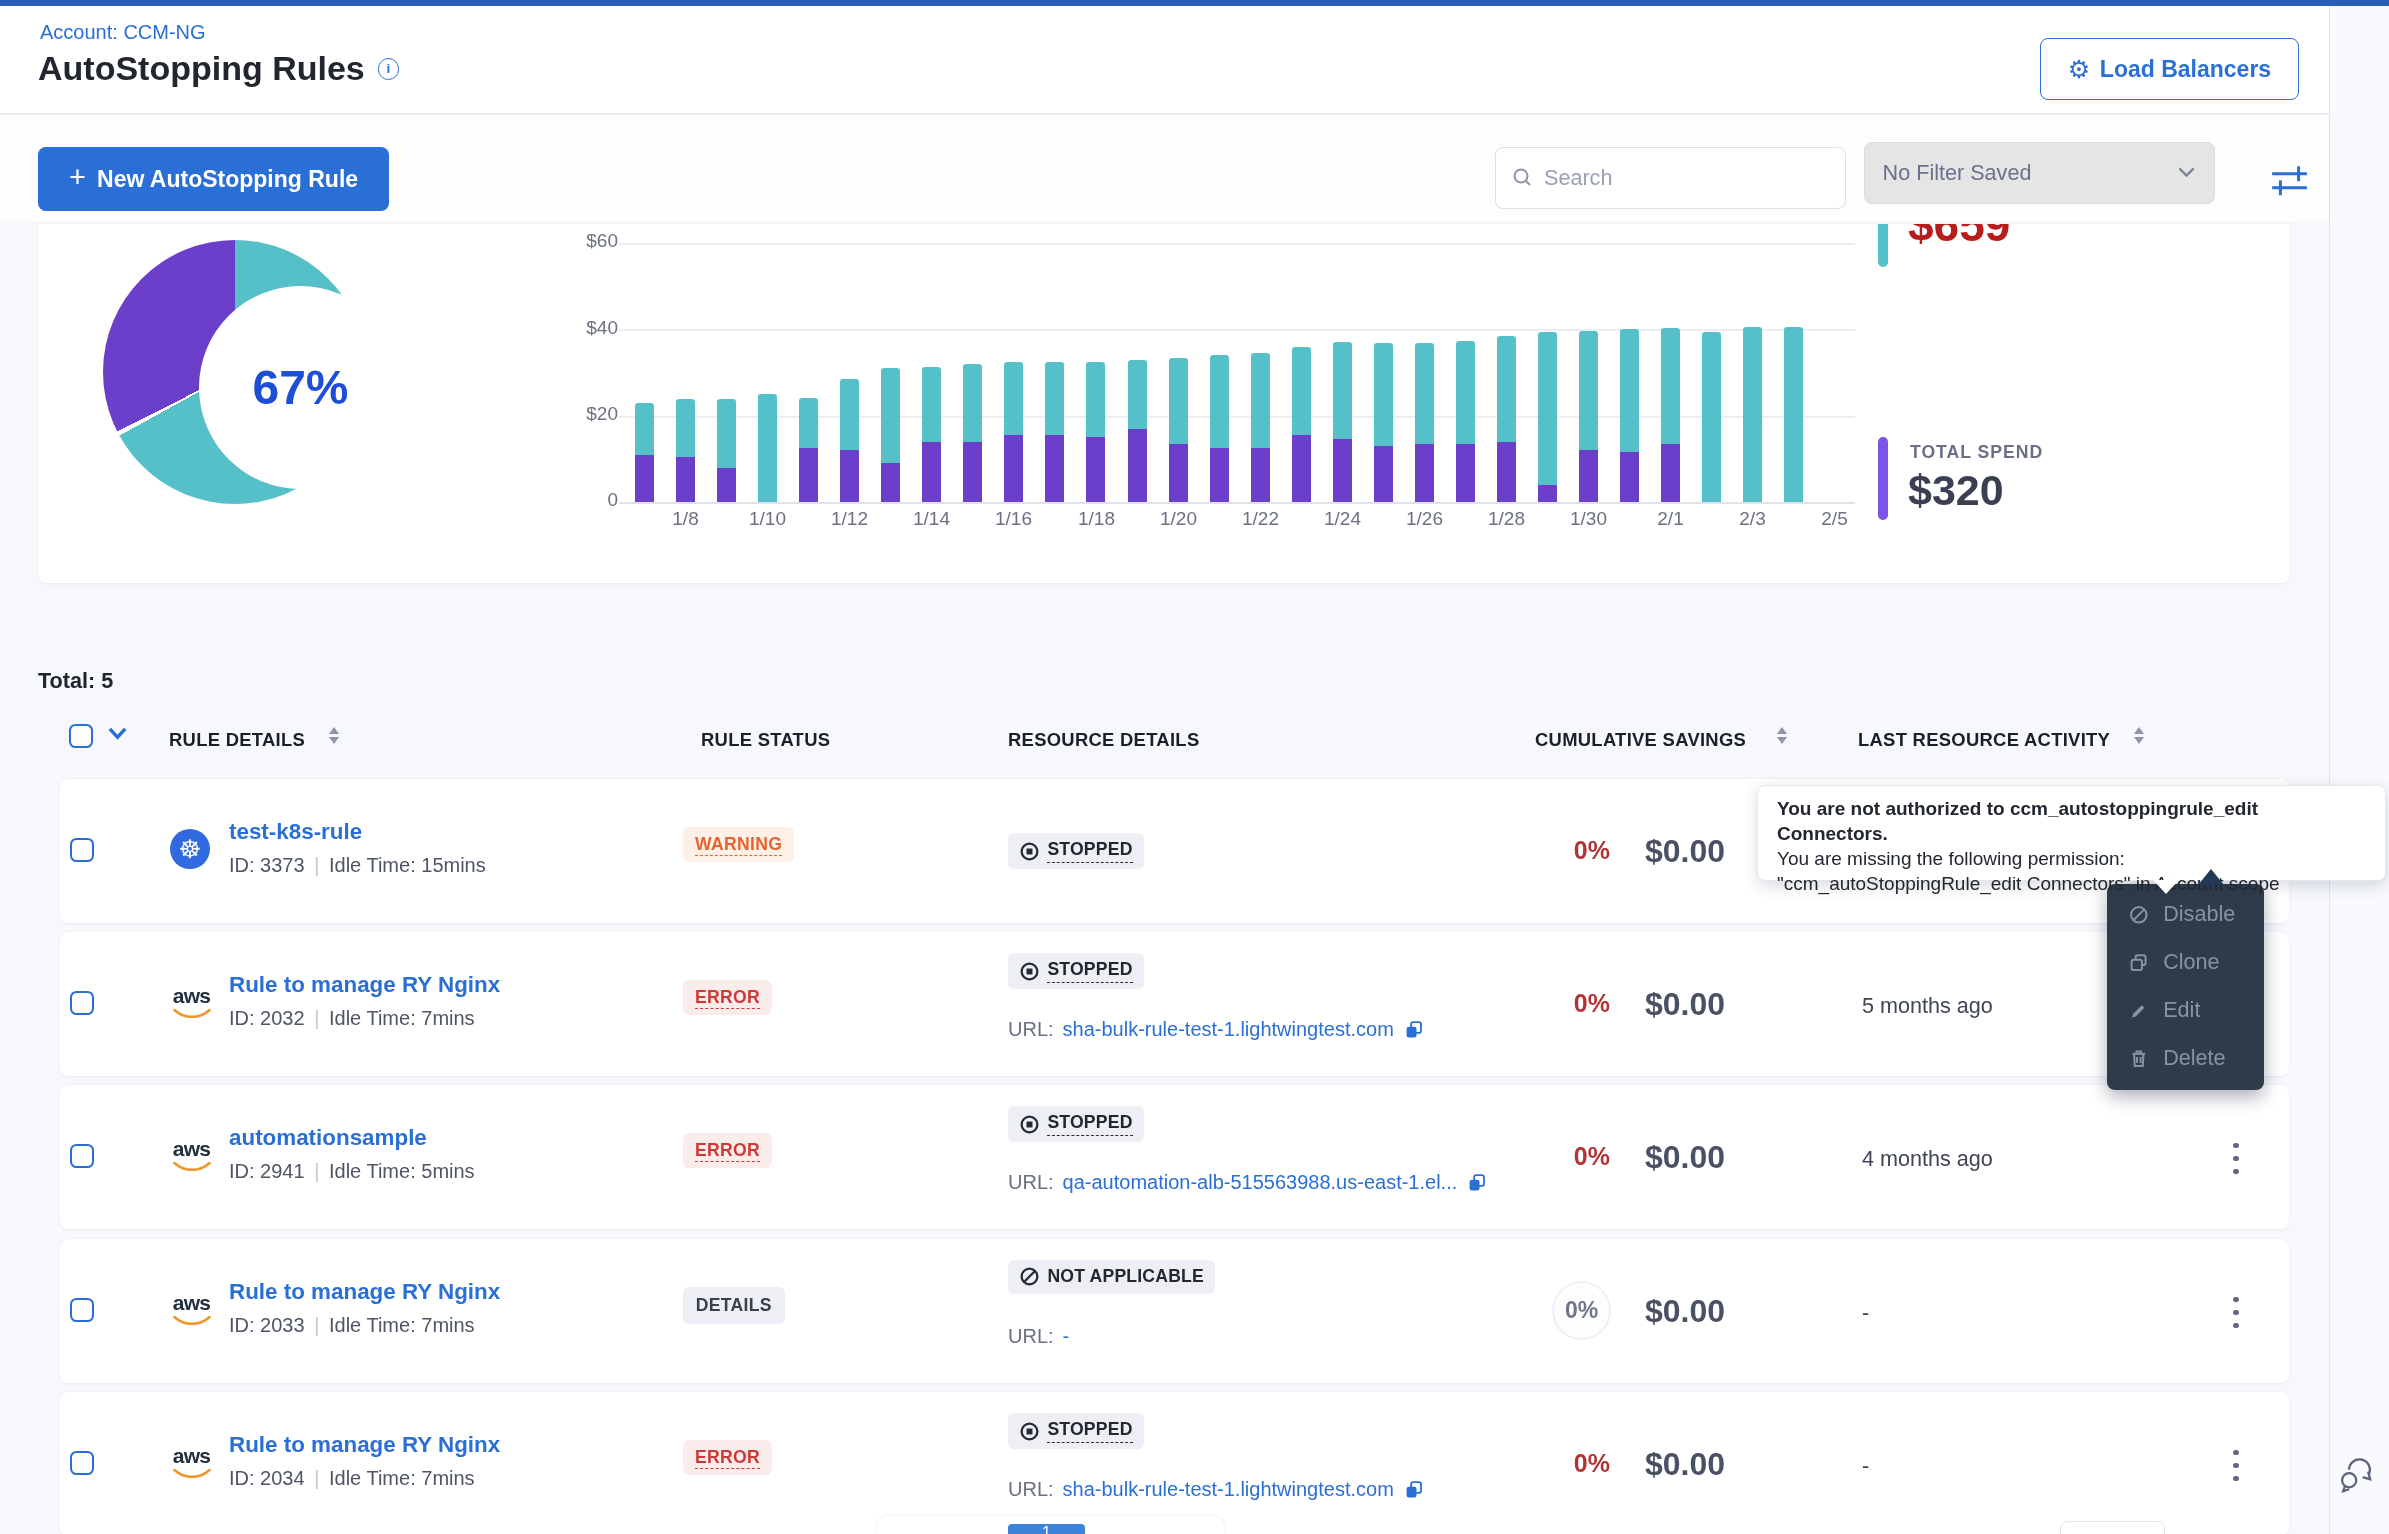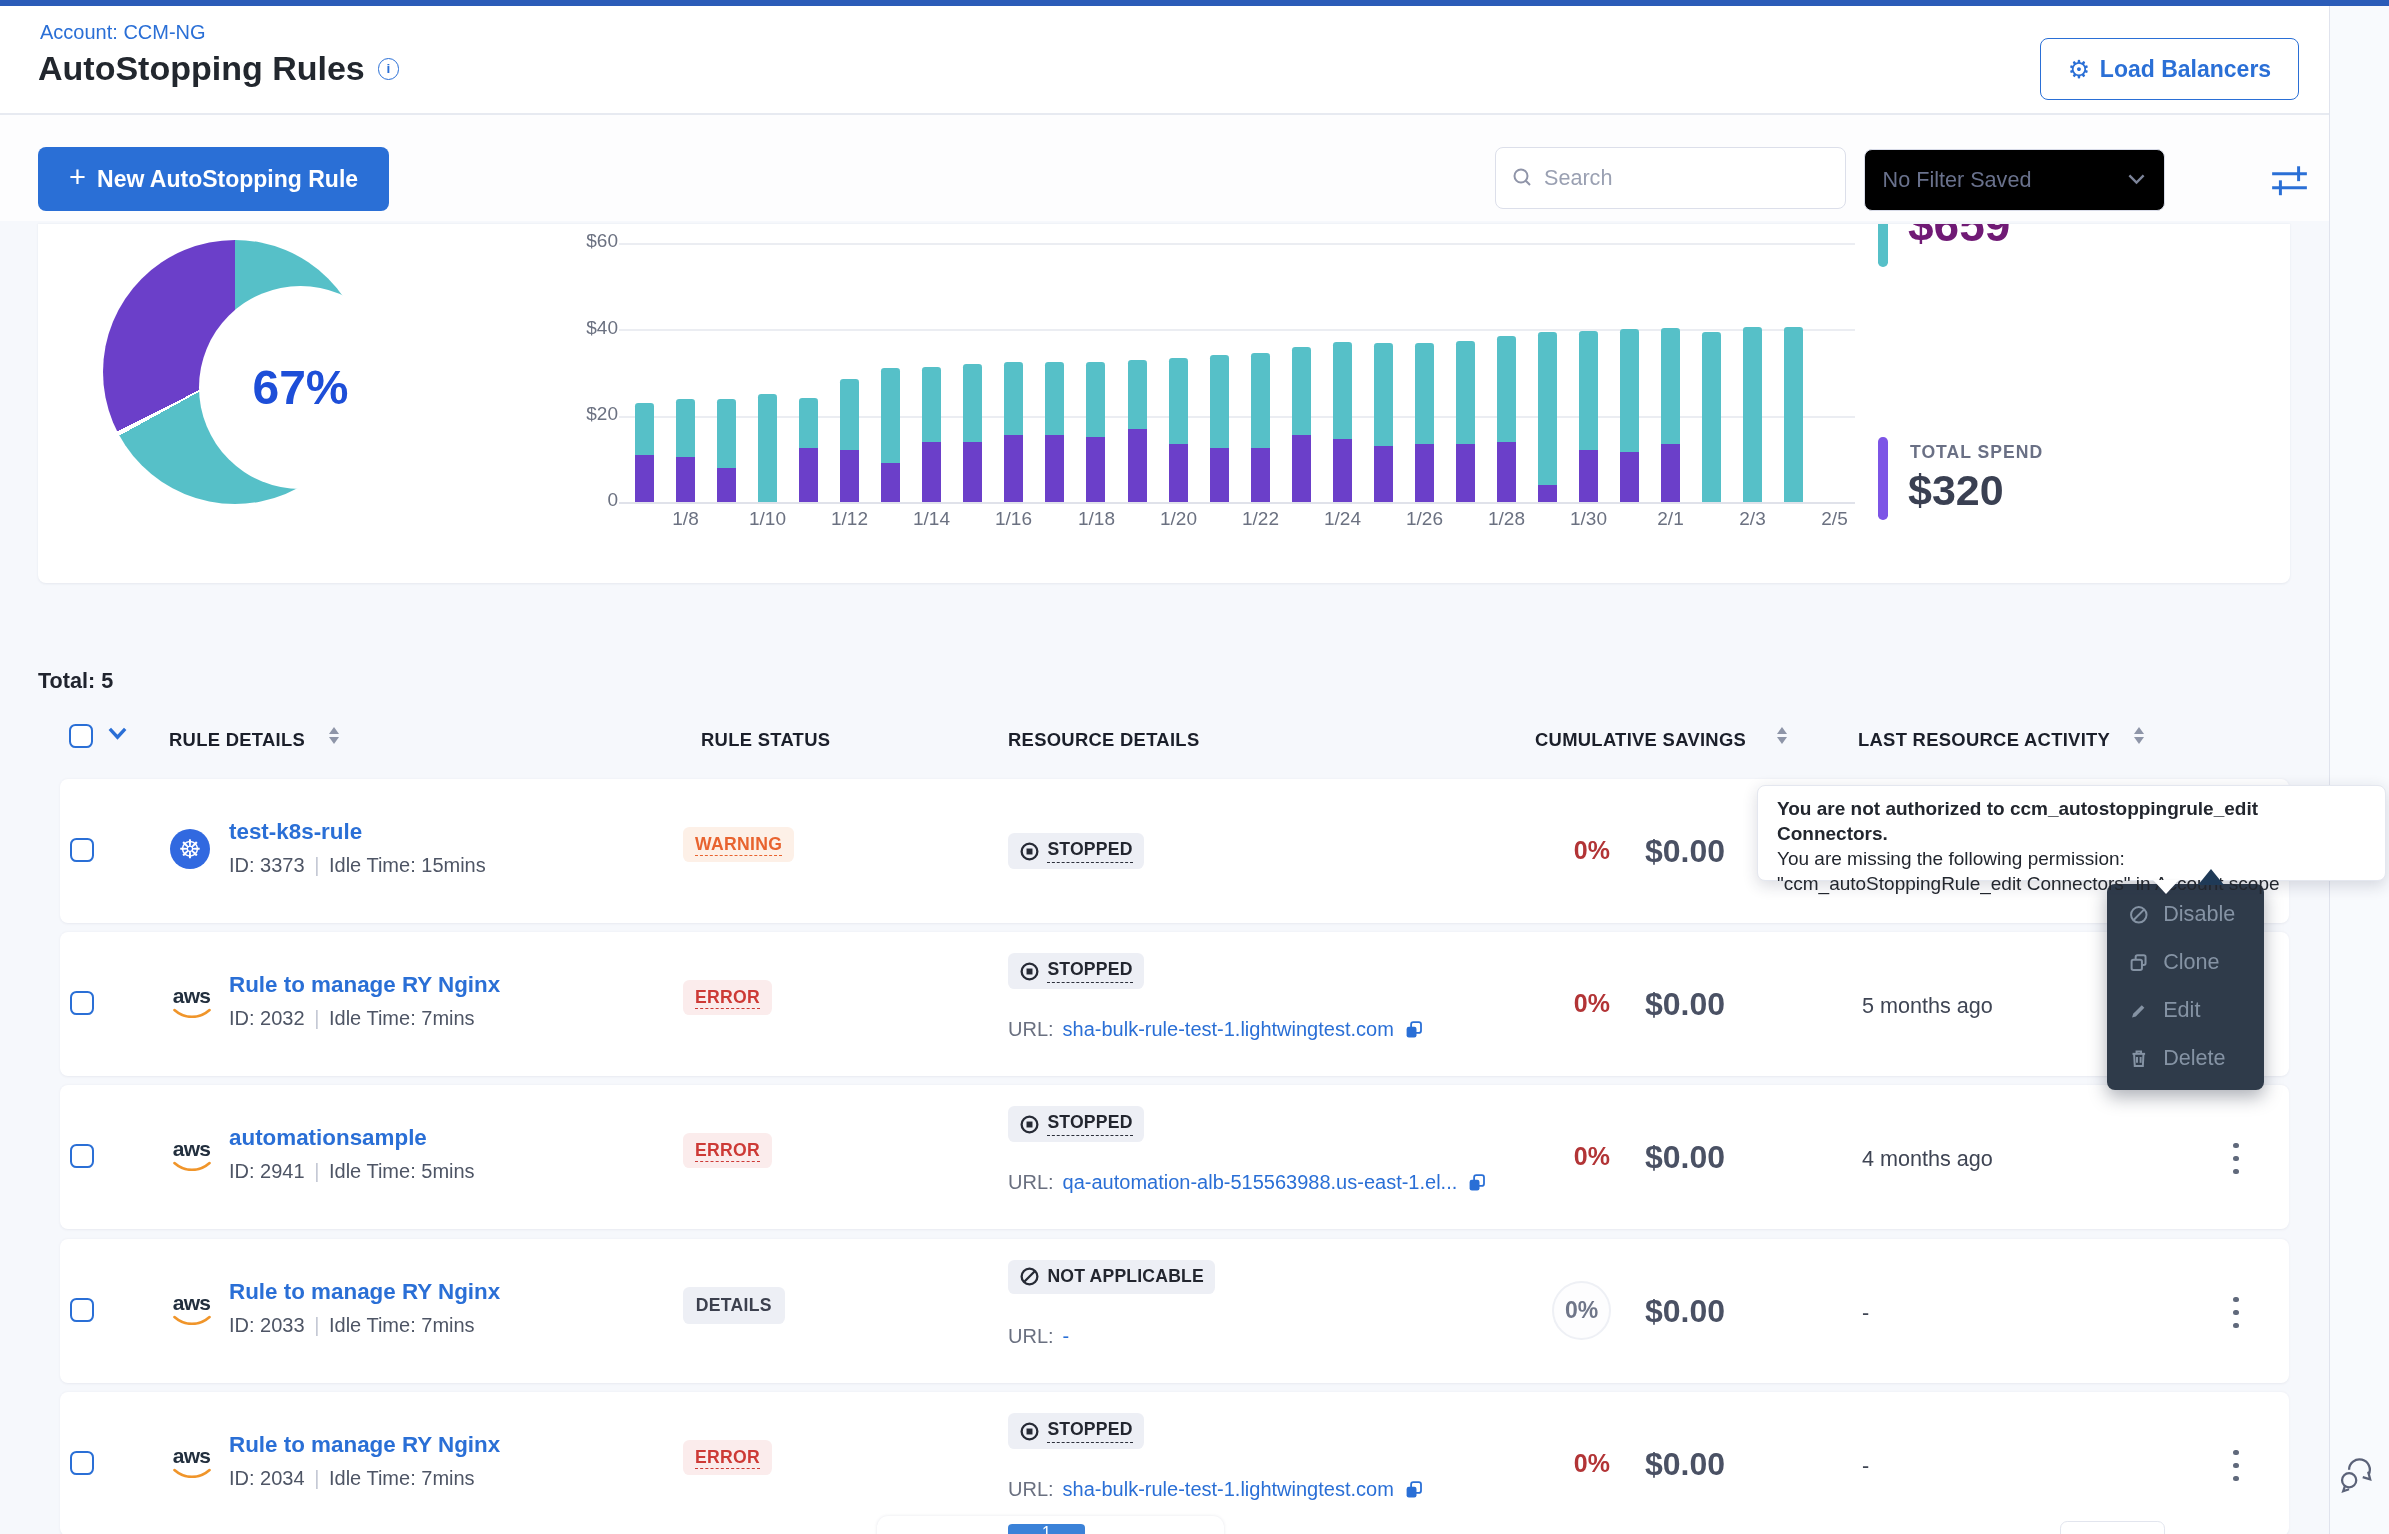--- a/index.html
+++ b/index.html
@@ -24,21 +24,21 @@
   
   #toolbar { left:0; top:115px; width:2329px; height:106px; background:#fdfdfe; }
   #new-rule-btn { left:38px; top:147px; width:351px; height:64px; background:#2a6fd6; border-radius:8px;
     color:#fff; font-size:23px; font-weight:700; display:flex; align-items:center; justify-content:center; gap:11.2px; cursor:pointer; }
   #new-rule-btn .plus { font-size:29px; font-weight:400; margin-top:-3.2px; }
   #search-box { left:1495px; top:147px; width:351px; height:62px; background:#fff; border:1.6px solid #dcdfea;
     border-radius:8px; display:flex; align-items:center; padding:0 14.4px; gap:9.6px; }
   #search-box input { border:none; outline:none; font-size:21.6px; color:#3c4254; width:272px; background:transparent;
     font-family:"Liberation Sans",sans-serif; }
   #search-box input::placeholder { color:#9aa0b2; }
-  #filter-select { left:1864px; top:149px; width:301px; height:62px; background:#000000; border:1.6px solid #d8dbe8;
+  #filter-select { left:1864px; top:142px; width:351px; height:62px; background:#e5e5e5; border:1.6px solid #d8dbe8;
     border-radius:8px; display:flex; align-items:center; justify-content:space-between; padding:0 17.6px; cursor:pointer; }
   #filter-select .sel-text { font-size:21.6px; color:#69718c; font-weight:500; }
   #sliders-btn { left:2268px; top:158px; width:43px; height:43px; cursor:pointer; }
 
   
   #content-bg { left:0; top:221px; width:2329px; height:1314px; background:#f6f8fc; }
 
   
   #chart-card { left:38px; top:224px; width:2252px; height:359px; background:#fff;
     border-radius:0 0 8px 8px; box-shadow:0 0.8px 2.4px rgba(40,50,90,.08); overflow:hidden; }
@@ -50,21 +50,21 @@
   .ytick { left:511px; width:69px; text-align:right; font-size:19px; color:#6b7181; }
   #bars { left:586px; top:19px; width:1231px; height:259px; }
   .bar { position:absolute; bottom:0; width:19px; display:flex; flex-direction:column; justify-content:flex-end; }
   .seg { width:19px; }
   .seg.teal { background:#56c0c8; border-radius:3.2px 3.2px 0 0; }
   .seg.purple { background:#6b3fc9; }
   #xlabels { left:586px; top:284px; width:1278px; height:25.6px; }
   .xlab { position:absolute; text-align:center; font-size:19px; color:#6b7181; }
   .legend-swatch { border-radius:4.8px; width:10.4px; }
   #leg1-swatch { left:1840px; top:-25.6px; height:69px; }
-  #leg1-value { left:1870px; top:-25.6px; font-size:46px; font-weight:700; color:#701a75;text-align:right; }
+  #leg1-value { left:1870px; top:-25.6px; font-size:46px; font-weight:700; color:#b91c1c;text-align:right; }
   #leg2-swatch { left:1840px; top:213px; height:83px; }
   #leg2-label { left:1872px; top:218px; font-size:17.6px; font-weight:700; color:#6a7085; letter-spacing:1px; }
   #leg2-value { left:1870px; top:242px; font-size:43px; font-weight:700; color:#3a4052; }
 
   
   #total-label { left:38px; top:668px; font-size:21.6px; font-weight:600; color:#20242e; }
   #thead { left:0; top:719px; width:2329px; height:48px; }
   .cb { width:24px; height:24px; border:2.1px solid #2a6fd6; border-radius:6.4px; background:#fff; cursor:pointer; }
   .th { font-size:18.4px; font-weight:700; color:#1b1f2a; letter-spacing:0.3px; }
   .sort { display:inline-flex; flex-direction:column; gap:3.2px; margin-left:9.6px; vertical-align:1.6px; cursor:pointer; }

